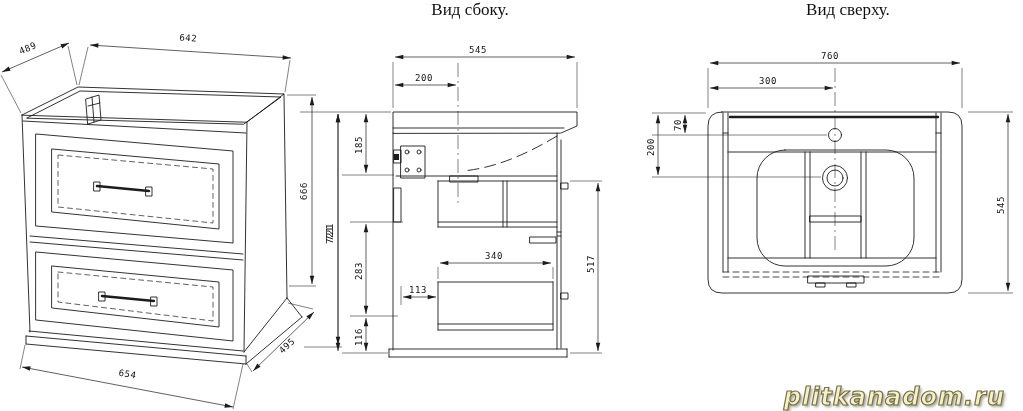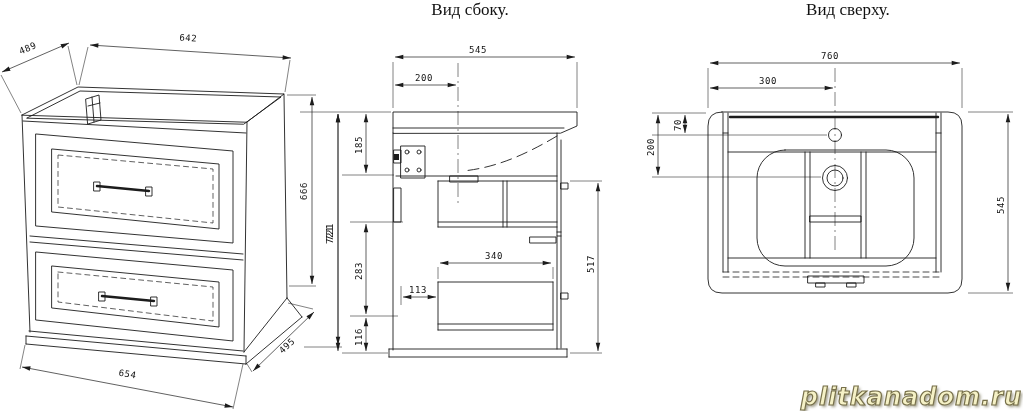--- a/index.html
+++ b/index.html
@@ -9,21 +9,21 @@
   .ln{stroke:#1c1c1c;fill:none;stroke-width:0.9;stroke-linecap:round;stroke-linejoin:round;}
   .thk{stroke-width:2.4;}
   .dm{stroke:#1c1c1c;fill:none;stroke-width:0.7;marker-start:url(#arr);marker-end:url(#arr);}
   .ext{stroke:#1c1c1c;fill:none;stroke-width:0.55;}
   .dsh{stroke-dasharray:11 6;}
   .dsh2{stroke-dasharray:5 4;stroke-width:0.7;}
   .hid{stroke-dasharray:6 4;stroke-width:0.8;}
   .cl{stroke:#1c1c1c;fill:none;stroke-dasharray:14 4 2 4;stroke-width:0.55;}
   text.dim{font:9px "DejaVu Sans Mono",monospace;fill:#111;letter-spacing:0.5px;}
   text.title{font:17px "Liberation Serif",serif;fill:#111;}
-  .watermark{position:absolute;right:1px;bottom:0px;
+  .watermark{position:absolute;right:18px;bottom:0px;
      font:italic 800 24px "DejaVu Sans",sans-serif;color:#f5f1c6;
      -webkit-text-stroke:1.2px #77704a;text-shadow:2px 2px 3px rgba(80,74,40,.55);
      letter-spacing:1px;}
 </style>
 </head>
 <body>
 
 <div id="stage">
 <svg width="1023" height="411" viewBox="0 0 1023 411">
   <defs>

